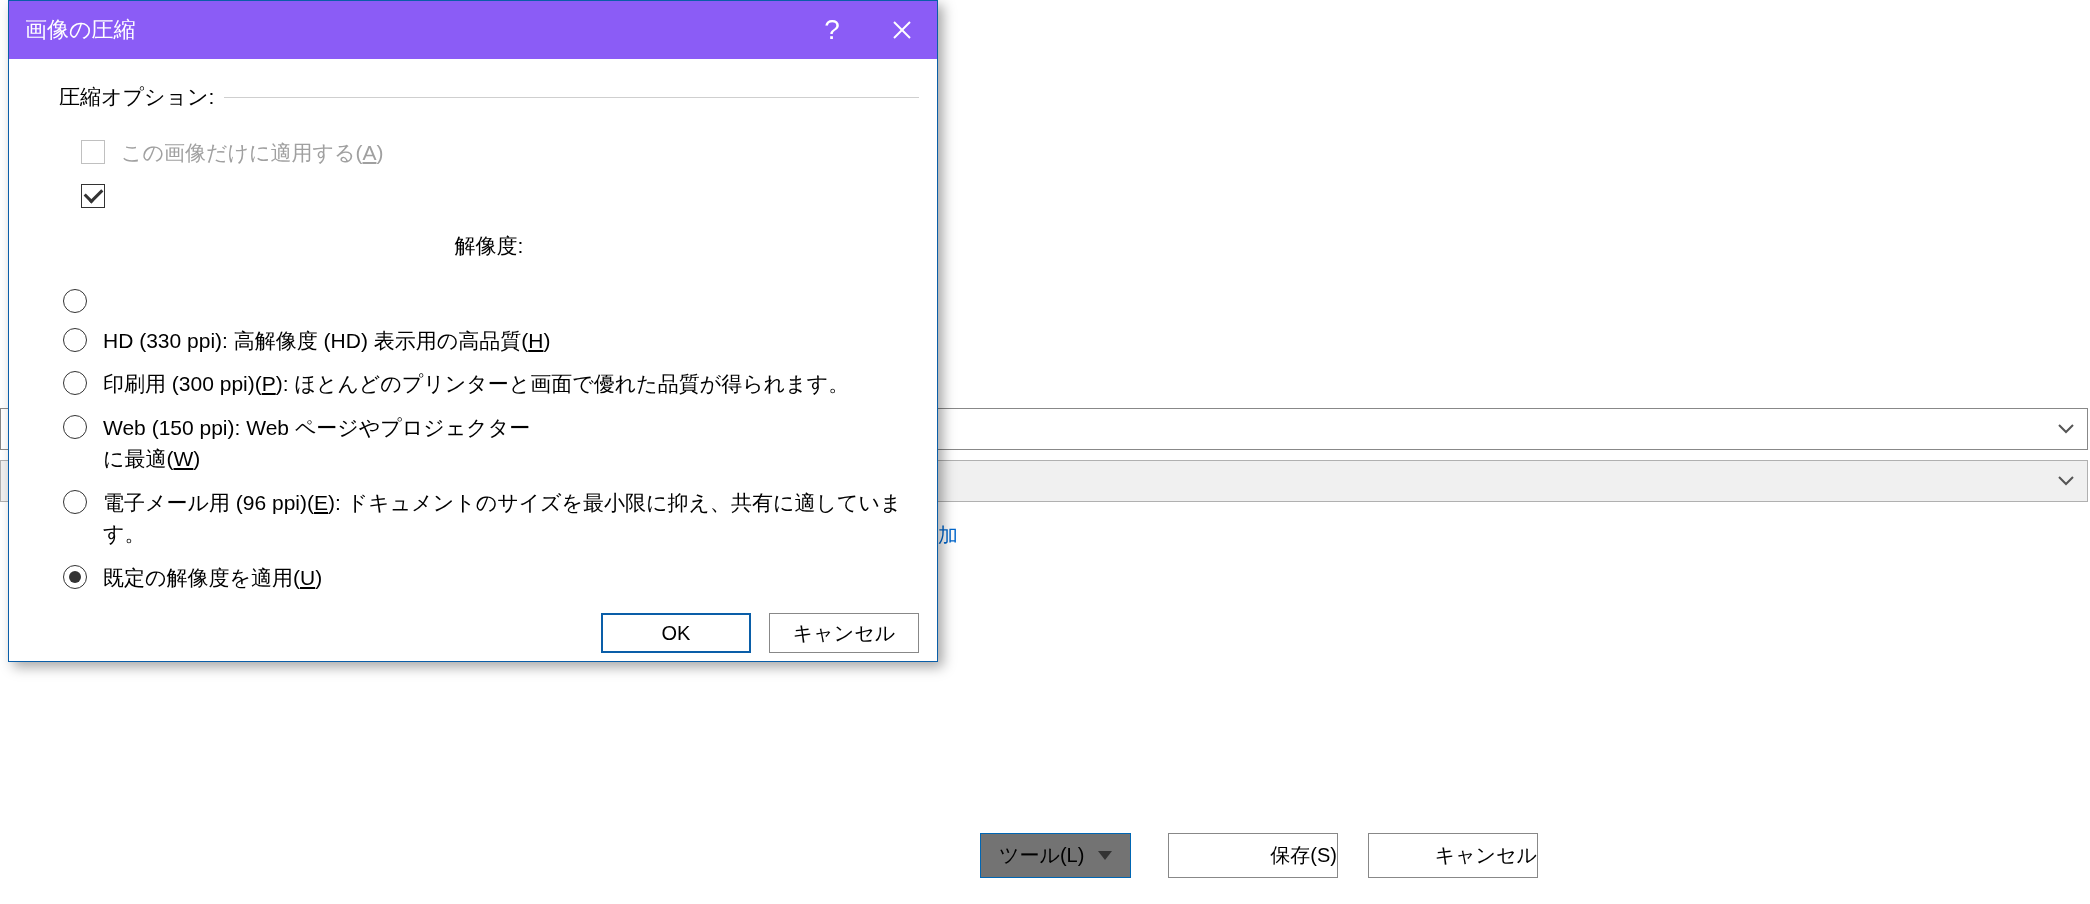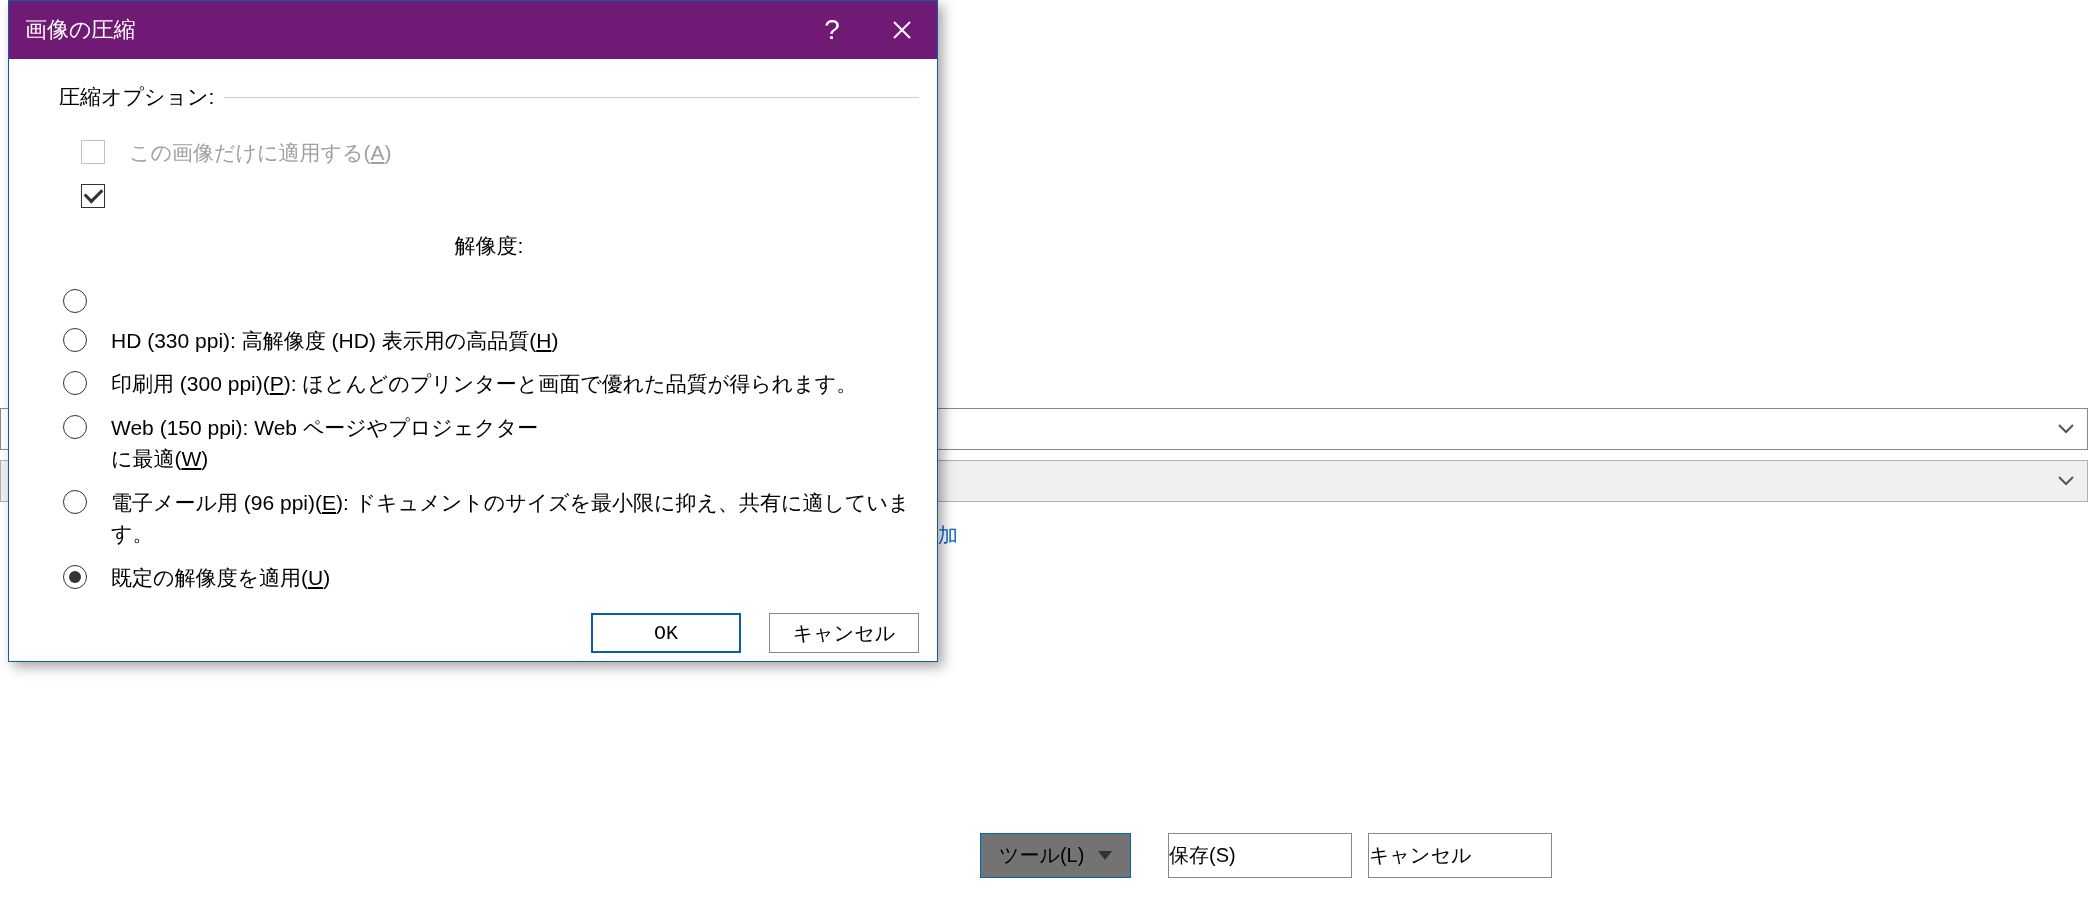--- a/index.html
+++ b/index.html
@@ -67,41 +67,41 @@
   padding: 8px 18px;
   font-size: 20px;
   display: inline-flex;
   align-items: center;
   gap: 14px;
 }
 .bg-btn {
   background: #fff;
   border: 1px solid #888;
   padding: 8px 0;
-  width: 184px;
-  text-align: left;
+  width: 170px;
+  text-align: right;
   font-size: 20px;
 }
 
 
 .dialog {
   position: absolute;
   left: 8px;
   top: 0;
   width: 930px;
   height: 662px;
   background: #fff;
   border: 1px solid #0a5ea8;
   box-shadow: 5px 5px 12px rgba(0,0,0,0.35);
   display: flex;
   flex-direction: column;
 }
 .titlebar {
   height: 58px;
-  background: #701a75;
+  background: #8b5cf6;
   color: #fff;
   display: flex;
   align-items: center;
   padding-left: 16px;
   font-size: 22px;
 }
 .titlebar-spacer { flex: 1; }
 .titlebar-btn {
   width: 70px;
   height: 58px;
@@ -128,21 +128,21 @@
 .group-label .rule {
   flex: 1;
   height: 1px;
   background: #cfcfcf;
   margin-left: 10px;
 }
 
 .option-row {
   display: flex;
   align-items: flex-start;
-  gap: 24px;
+  gap: 16px;
   padding: 6px 0 6px 54px;
   font-size: 21px;
   line-height: 1.5;
 }
 .option-row.disabled { color: #a0a0a0; }
 
 .checkbox {
   width: 24px;
   height: 24px;
   border: 1px solid #333;
@@ -190,23 +190,22 @@
 }
 
 .underline-key { text-decoration: underline; }
 
 .res-group { margin-top: 18px; flex-direction: column; }
 .res-options .option-row { padding-left: 36px; }
 
 .dialog-footer {
   display: flex;
   justify-content: flex-end;
-  gap: 28px;
+  gap: 18px;
   padding: 0 18px 18px 0;
-  font-family: Liberation Mono, monospace;
 }
 .dlg-btn {
   width: 150px;
   height: 40px;
   border: 1px solid #888;
   background: #fff;
   font-size: 20px;
   display: flex;
   align-items: center;
   justify-content: center;

